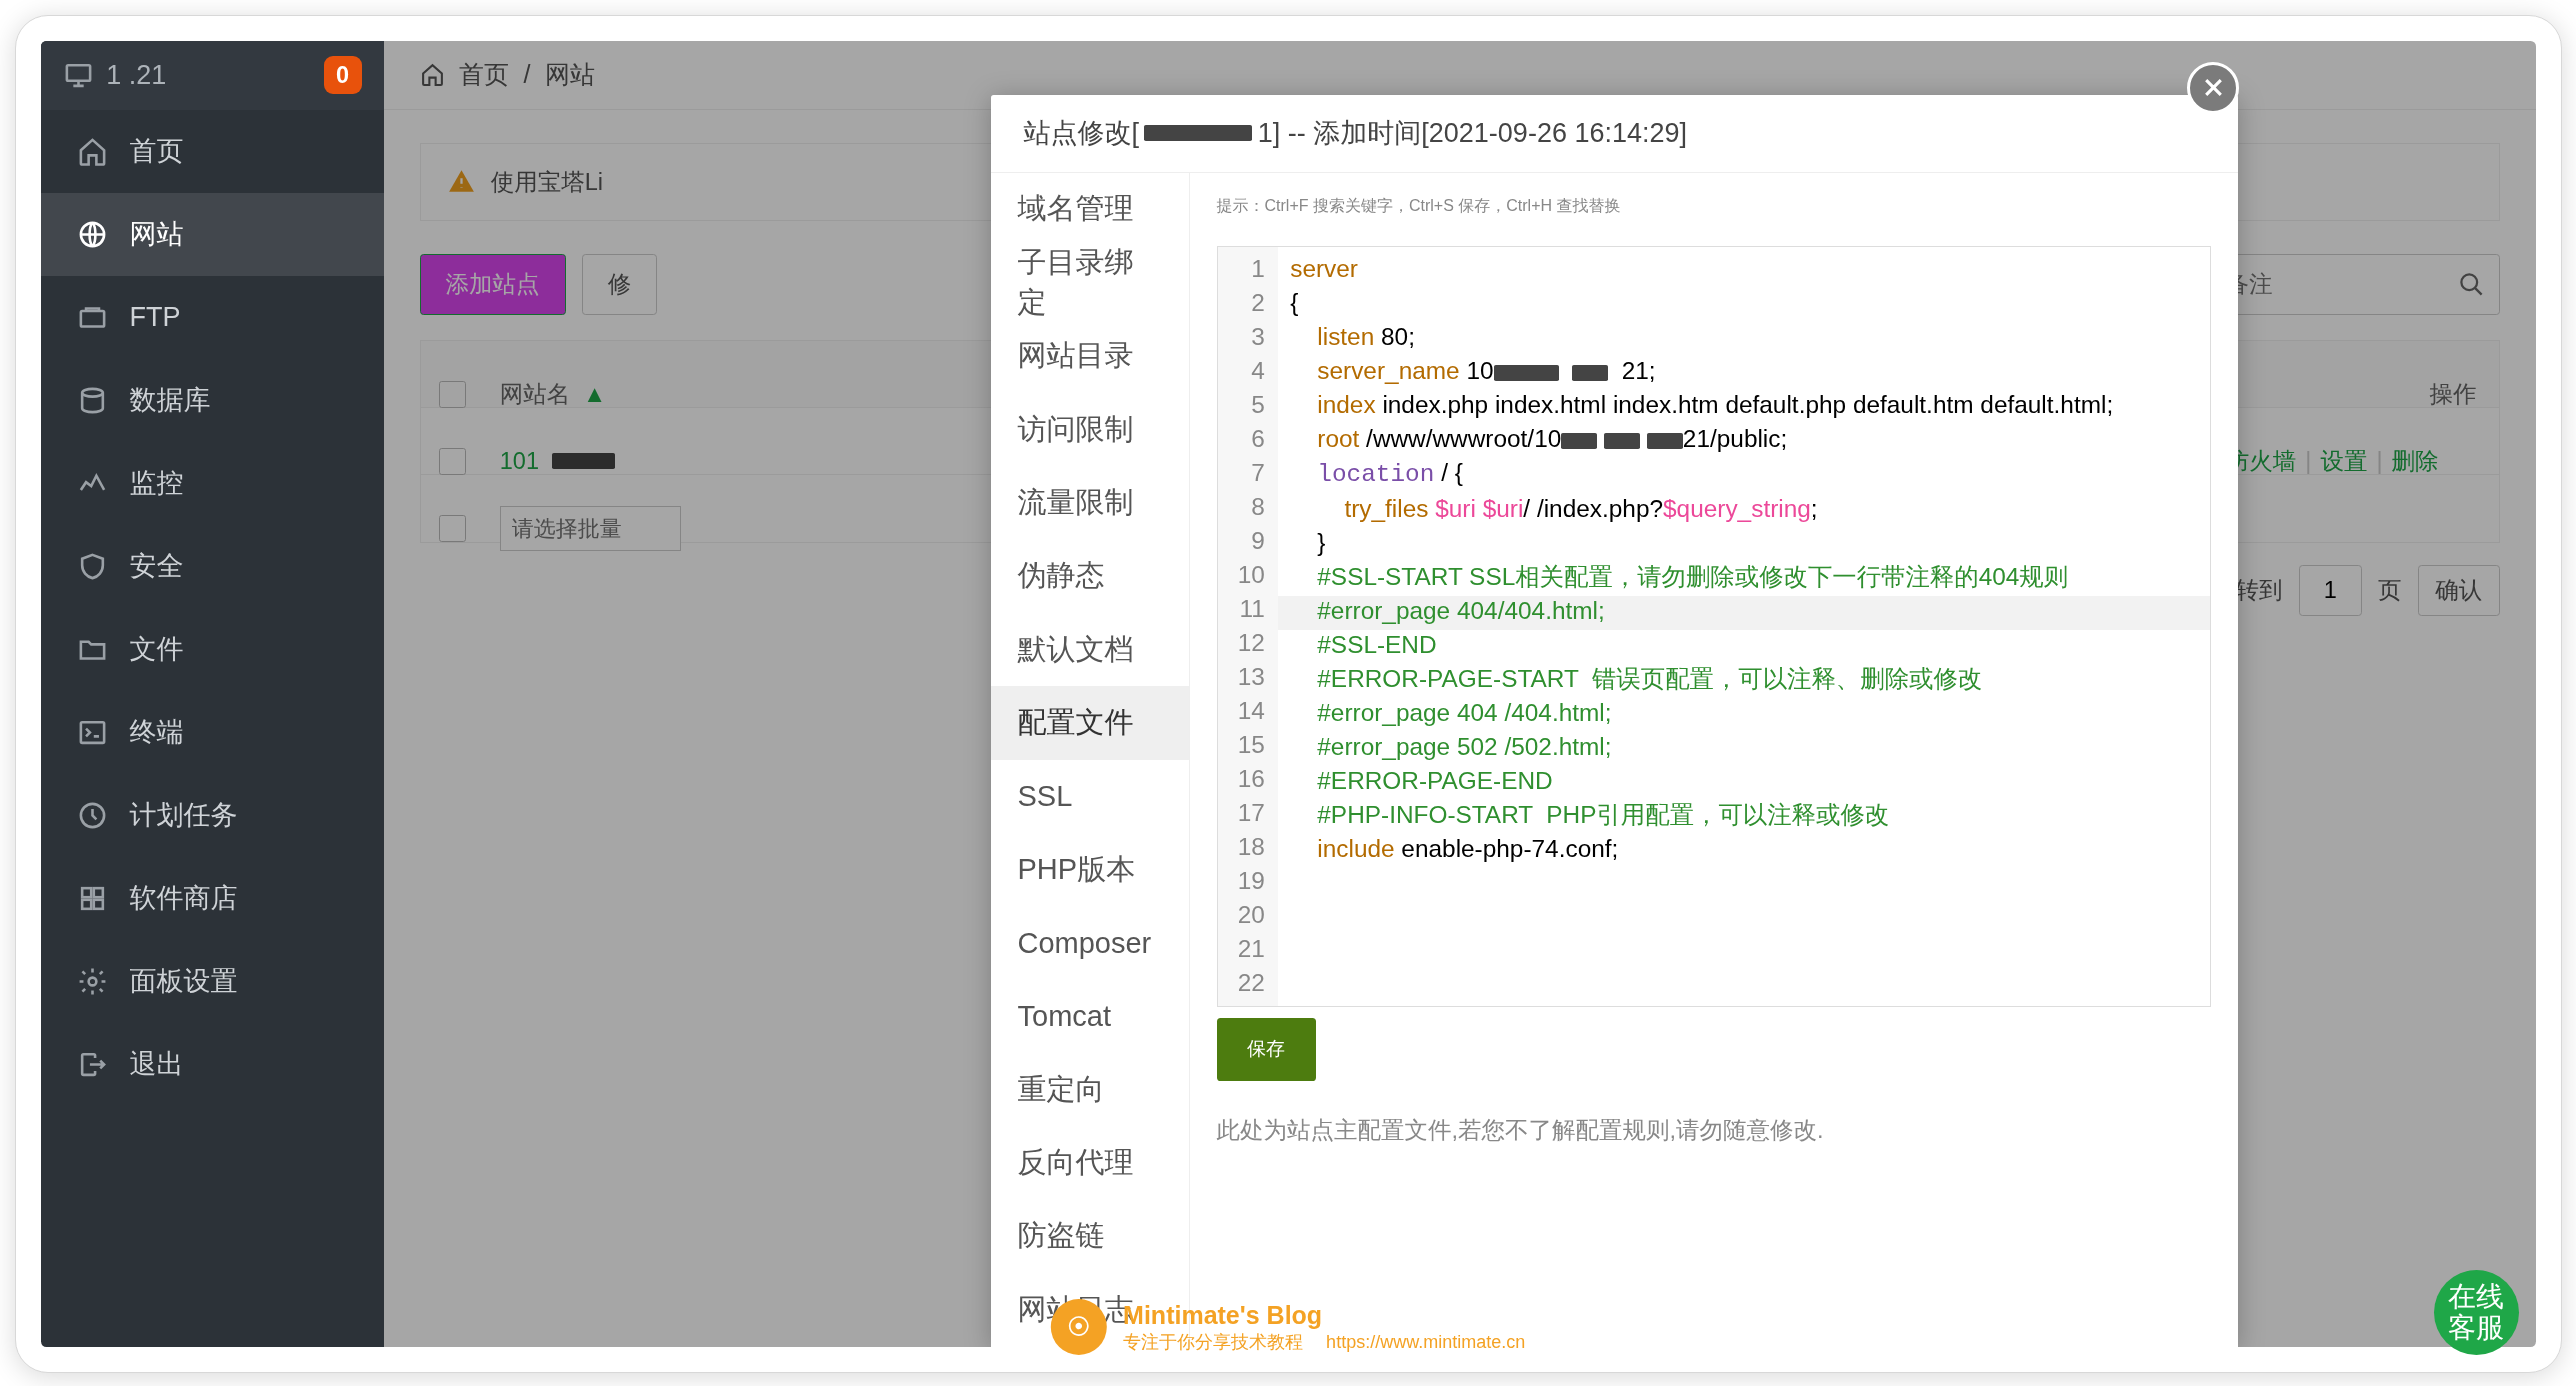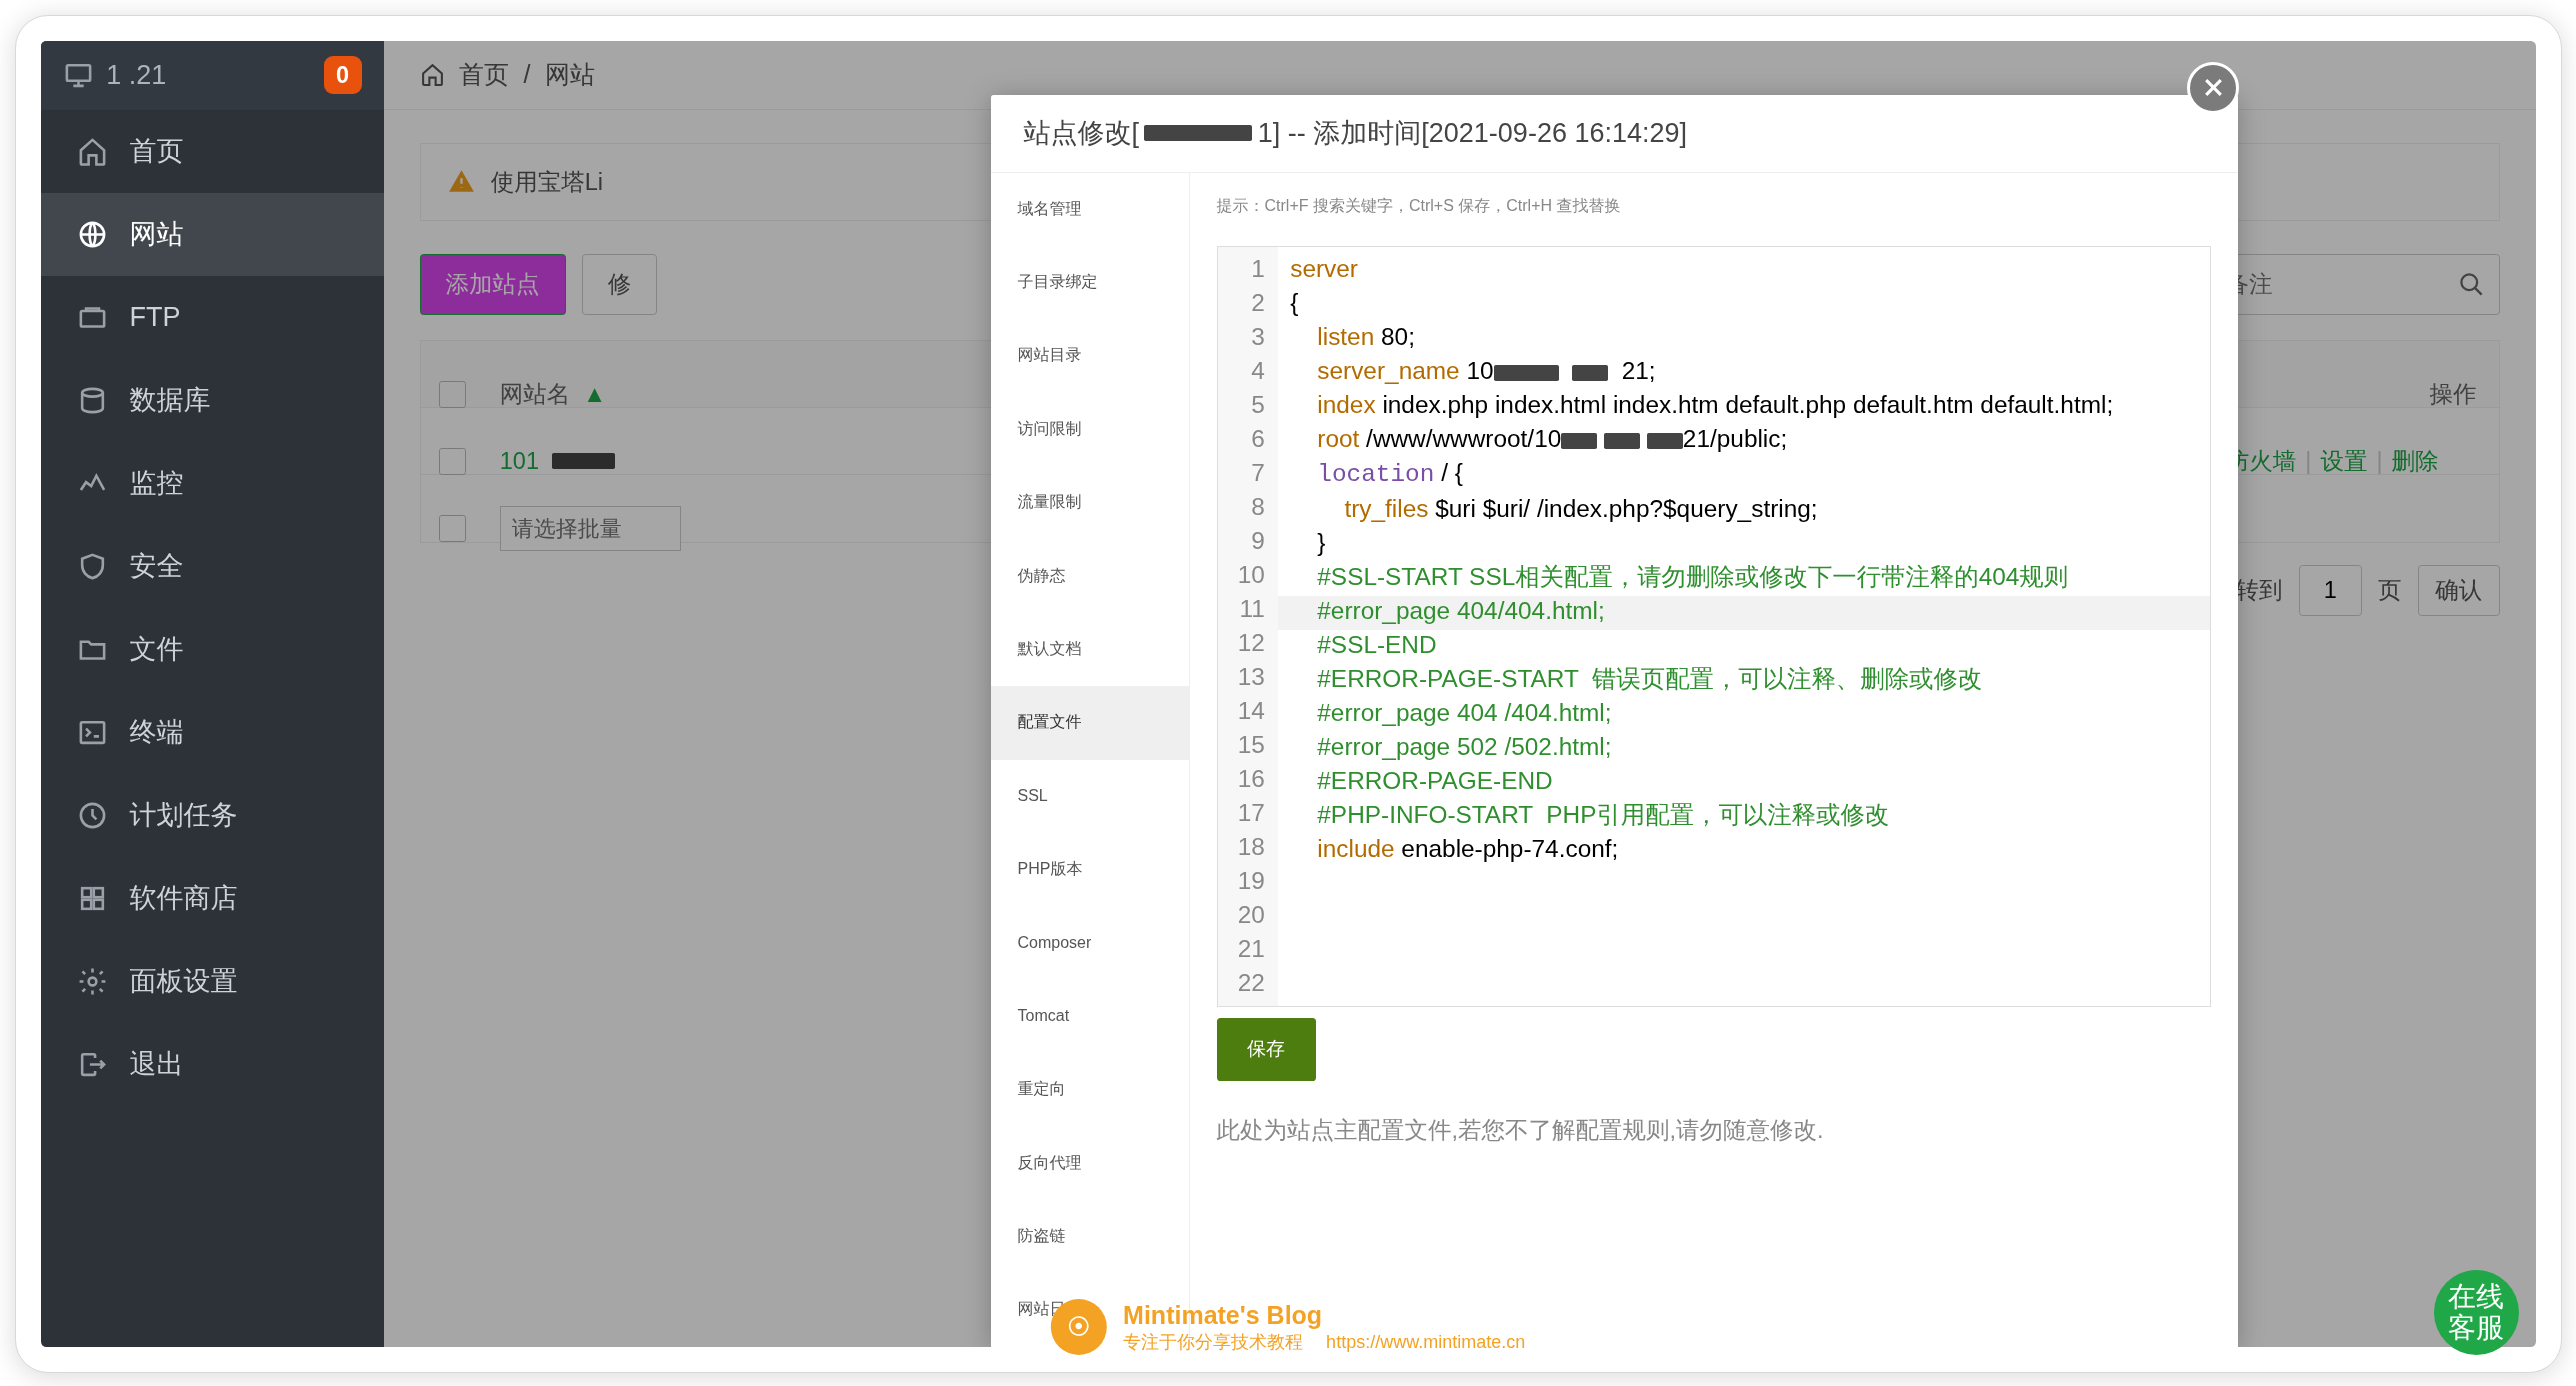--- a/index.html
+++ b/index.html
@@ -48,29 +48,29 @@
 .pager .pbtn{height:51px;border:0.9px solid #ccc;padding:0 16.3px;border-radius:3.6px;display:flex;align-items:center;}
 
 
 .mask{position:absolute;inset:0;background:rgba(0,0,0,.35);}
 .modal{position:absolute;left:607px;top:54px;right:298px;bottom:0;background:#fff;display:flex;flex-direction:column;border-radius:2.7px 2.7px 0 0;box-shadow:0 3.6px 27px rgba(0,0,0,.25);}
 .modal-hd{height:78px;display:flex;align-items:center;padding:0 33px;border-bottom:0.9px solid #eee;font-size:27px;color:#444;}
 .modal-close{position:absolute;right:-1.8px;top:-33px;width:52px;height:52px;border-radius:50%;background:#7b7b7b;display:flex;align-items:center;justify-content:center;cursor:pointer;border:3.6px solid #fff;}
 .modal-close svg{width:25px;height:25px;stroke:#fff;stroke-width:3;}
 .modal-body{flex:1;display:flex;min-height:0;}
 .side-tabs{width:199px;border-right:0.9px solid #eee;display:flex;flex-direction:column;}
-.side-tab{height:74px;display:flex;align-items:center;padding:6px 27px;font-size:16px;color:#555;cursor:pointer;}
+.side-tab{height:74px;display:flex;align-items:center;padding:6px 27px;font-size:29px;color:#555;cursor:pointer;}
 .side-tab.active{background:#efefef;color:#333;}
 .cfg{flex:1;padding:23.5px 27px;display:flex;flex-direction:column;min-height:0;}
 .hint{color:#888;font-size:16px;margin-bottom:29px;}
 .editor{flex:0 0 auto;border:0.9px solid #ddd;display:flex;font-family:Consolas,Menlo,monospace;font-size:24.4px;line-height:34px;position:relative;background:#fff;}
 .gut{width:60px;background:#f7f7f7;text-align:right;color:#888;padding:5.4px 12.7px 5.4px 0;}
 .code{flex:1;padding:5.4px 12.7px;white-space:pre;overflow:hidden;}
 .kw{color:#b36b00;}
-.var{color:#000000;}
+.var{color:#ec4899;}
 .cm{color:#2f8f2f;}
 .sct{color:#7a4ea8;font-family:Liberation Mono, monospace;}
 .hl-line{position:absolute;left:60px;right:0;height:34px;background:#f2f2f2;z-index:0;}
 .code > div{position:relative;z-index:1;}
 .save-btn{margin-top:11px;width:99px;height:63px;background:#4d7c0f;color:#fff;border:0;font-size:19px;border-radius:3.6px;cursor:pointer;}
 .note{margin-top:33px;color:#888;font-size:23.5px;}
 
 
 .fab{position:absolute;right:42px;bottom:16.3px;width:85px;height:85px;border-radius:50%;background:#1fa748;color:#fff;display:flex;align-items:center;justify-content:center;font-size:28px;text-align:center;line-height:1.1;cursor:pointer;}
 .wm{position:absolute;left:50%;bottom:16.3px;transform:translateX(-50%);display:flex;align-items:center;gap:16.3px;}

